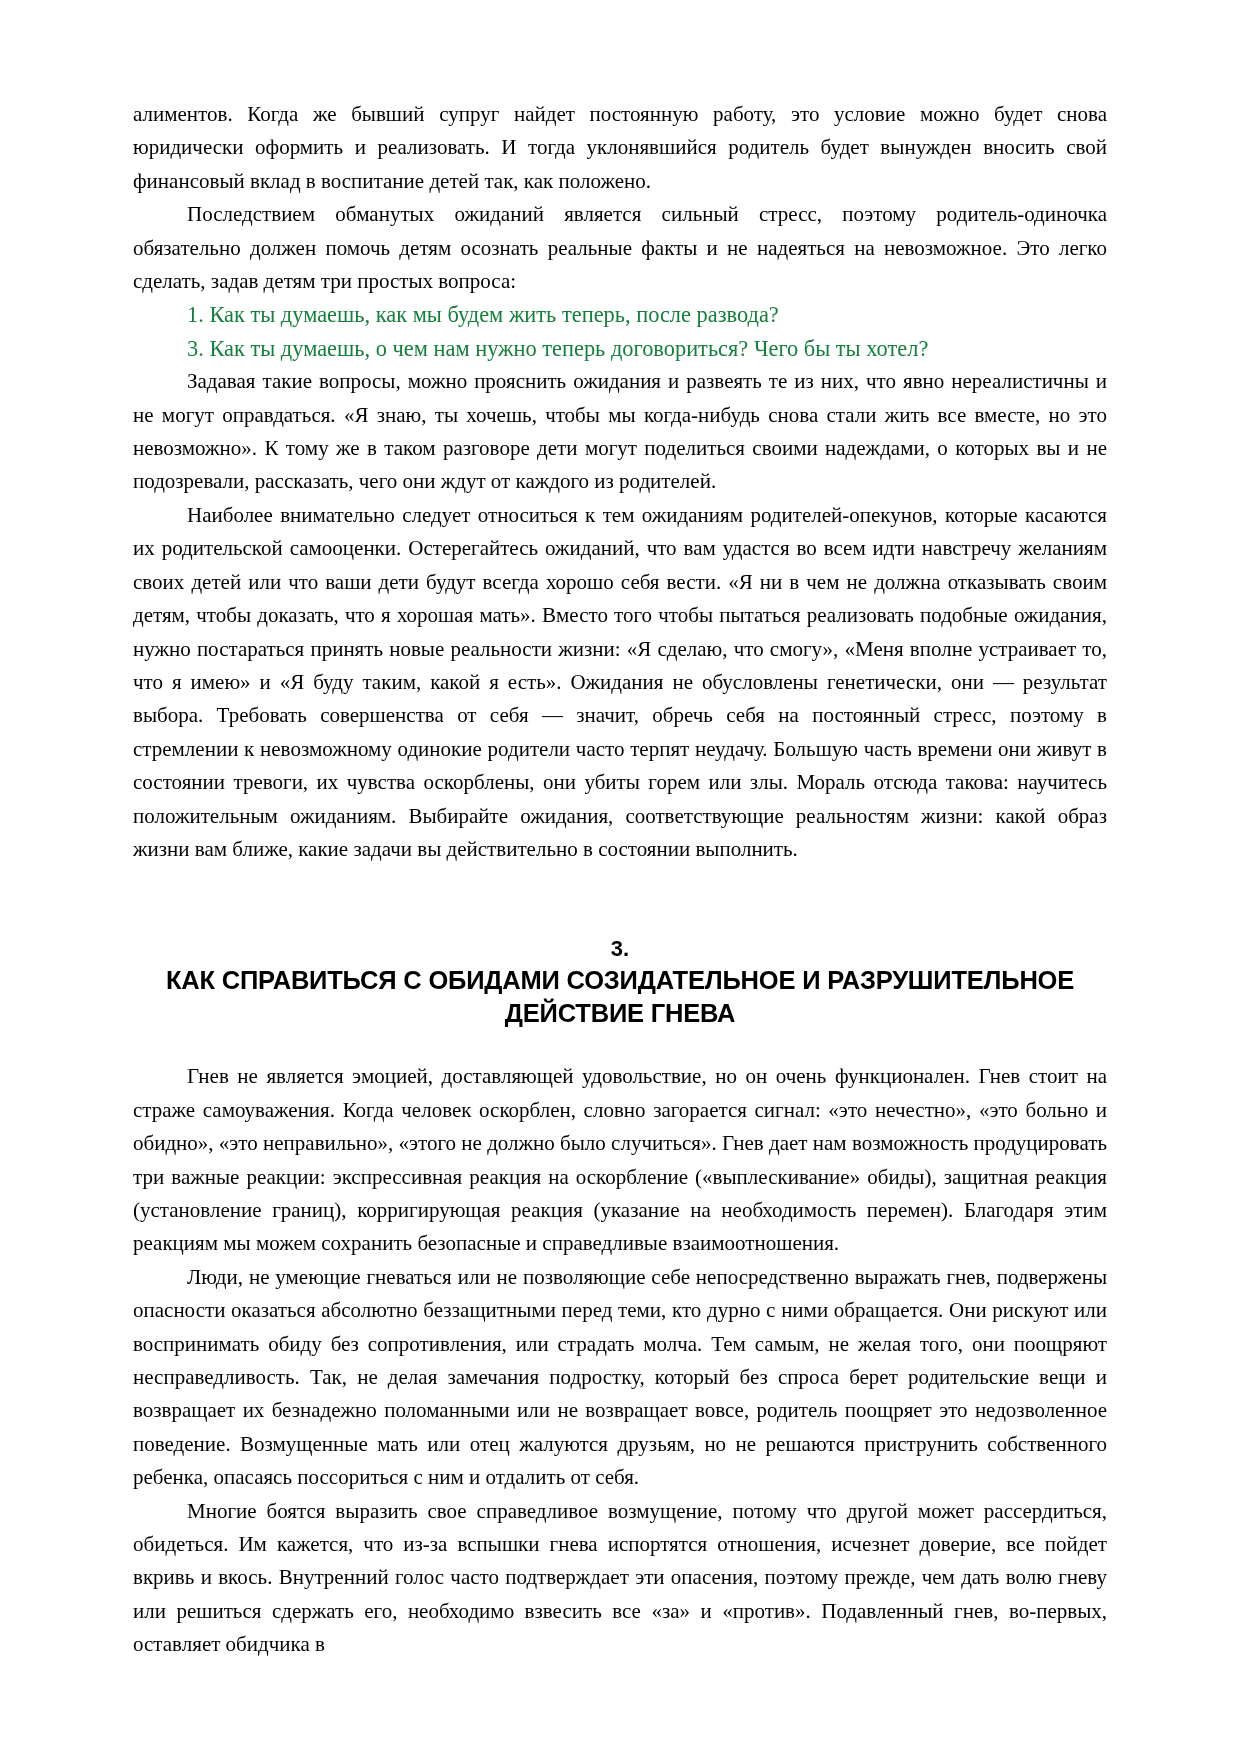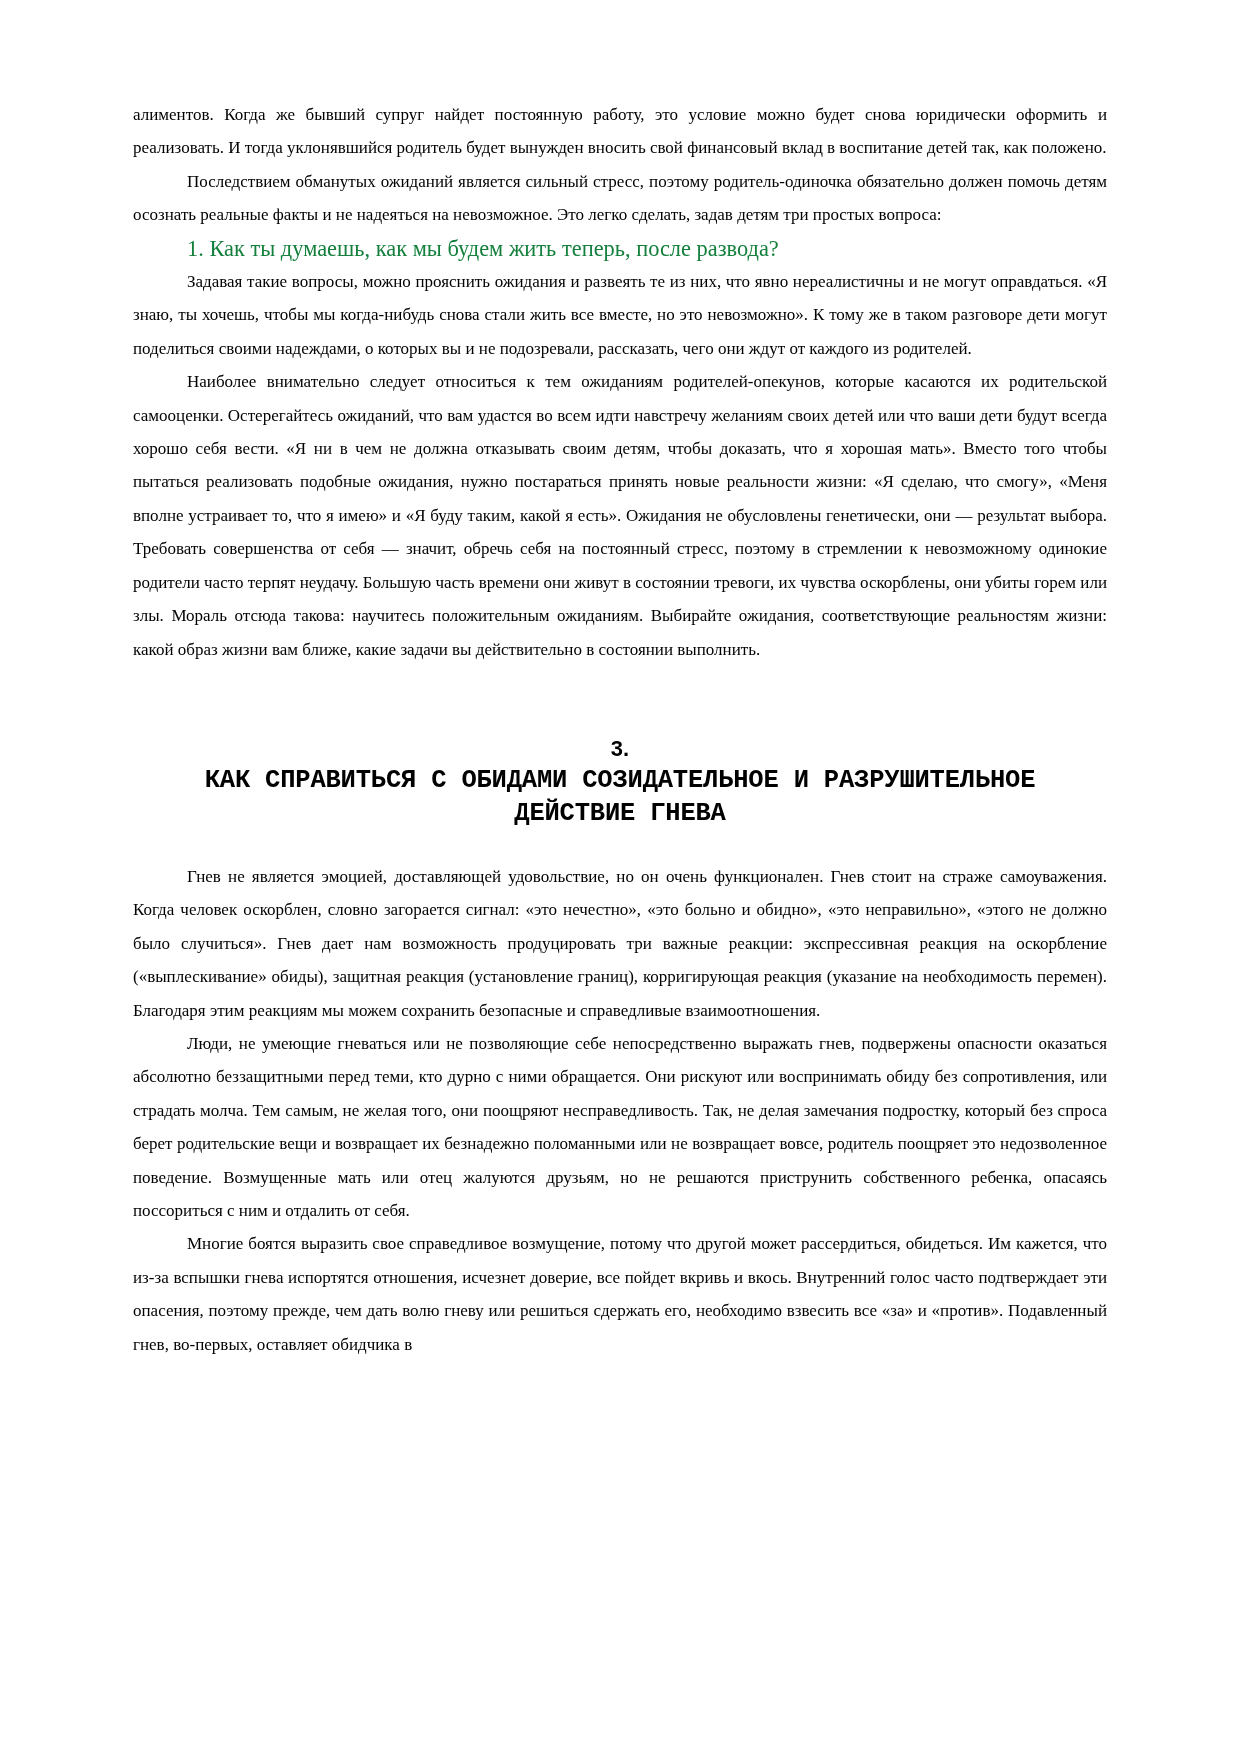--- a/index.html
+++ b/index.html
@@ -22,21 +22,21 @@
   .content {
     position: absolute;
     left: 133px;
     top: 98px;
     width: 974px;
   }
 
   
   .para {
     font-family: "Liberation Serif", "DejaVu Serif", serif;
-    font-size: 17px;
+    font-size: 21px;
     line-height: 33.4px;
     color: #000000;
     text-align: justify;
     text-justify: inter-word;
     margin: 0;
     hyphens: none;
     word-spacing: 0px;
   }
 
   .para.indent {
@@ -67,21 +67,21 @@
     font-family: "Liberation Sans", "DejaVu Sans", sans-serif;
     font-size: 22px;
     font-weight: bold;
     text-align: center;
     color: #000000;
     line-height: 30px;
     margin: 0;
   }
 
   .chapter-title {
-    font-family: Liberation Mono, monospace;
+    font-family: Liberation Sans, sans-serif;
     font-size: 25.5px;
     font-weight: bold;
     text-align: center;
     color: #000000;
     line-height: 33px;
     letter-spacing: -0.2px;
     margin: 0;
     padding: 0 2px;
   }
 
@@ -95,20 +95,21 @@
 <div class="page">
   <div class="content">
 
     <p class="para cont">алиментов. Когда же бывший супруг найдет постоянную работу, это условие можно будет снова юридически оформить и реализовать. И тогда уклонявшийся родитель будет вынужден вносить свой финансовый вклад в воспитание детей так, как положено.</p>
 
     <p class="para indent">Последствием обманутых ожиданий является сильный стресс, поэтому родитель-одиночка обязательно должен помочь детям осознать реальные факты и не надеяться на невозможное. Это легко сделать, задав детям три простых вопроса:</p>
 
     <p class="numbered">1. Как ты думаешь, как мы будем жить теперь, после развода?</p>
 
 
+    <p class="numbered">3. Как ты думаешь, о чем нам нужно теперь договориться? Чего бы ты хотел?</p>
 
     <p class="para indent">Задавая такие вопросы, можно прояснить ожидания и развеять те из них, что явно нереалистичны и не могут оправдаться. «Я знаю, ты хочешь, чтобы мы когда-нибудь снова стали жить все вместе, но это невозможно». К тому же в таком разговоре дети могут поделиться своими надеждами, о которых вы и не подозревали, рассказать, чего они ждут от каждого из родителей.</p>
 
     <p class="para indent">Наиболее внимательно следует относиться к тем ожиданиям родителей-опекунов, которые касаются их родительской самооценки. Остерегайтесь ожиданий, что вам удастся во всем идти навстречу желаниям своих детей или что ваши дети будут всегда хорошо себя вести. «Я ни в чем не должна отказывать своим детям, чтобы доказать, что я хорошая мать». Вместо того чтобы пытаться реализовать подобные ожидания, нужно постараться принять новые реальности жизни: «Я сделаю, что смогу», «Меня вполне устраивает то, что я имею» и «Я буду таким, какой я есть». Ожидания не обусловлены генетически, они — результат выбора. Требовать совершенства от себя — значит, обречь себя на постоянный стресс, поэтому в стремлении к невозможному одинокие родители часто терпят неудачу. Большую часть времени они живут в состоянии тревоги, их чувства оскорблены, они убиты горем или злы. Мораль отсюда такова: научитесь положительным ожиданиям. Выбирайте ожидания, соответствующие реальностям жизни: какой образ жизни вам ближе, какие задачи вы действительно в состоянии выполнить.</p>
 
     <div class="spacer-before-heading"></div>
 
     <div class="chapter-block">
       <div class="chapter-number">3.</div>
       <div class="chapter-title">КАК СПРАВИТЬСЯ С ОБИДАМИ СОЗИДАТЕЛЬНОЕ И РАЗРУШИТЕЛЬНОЕ</div>

